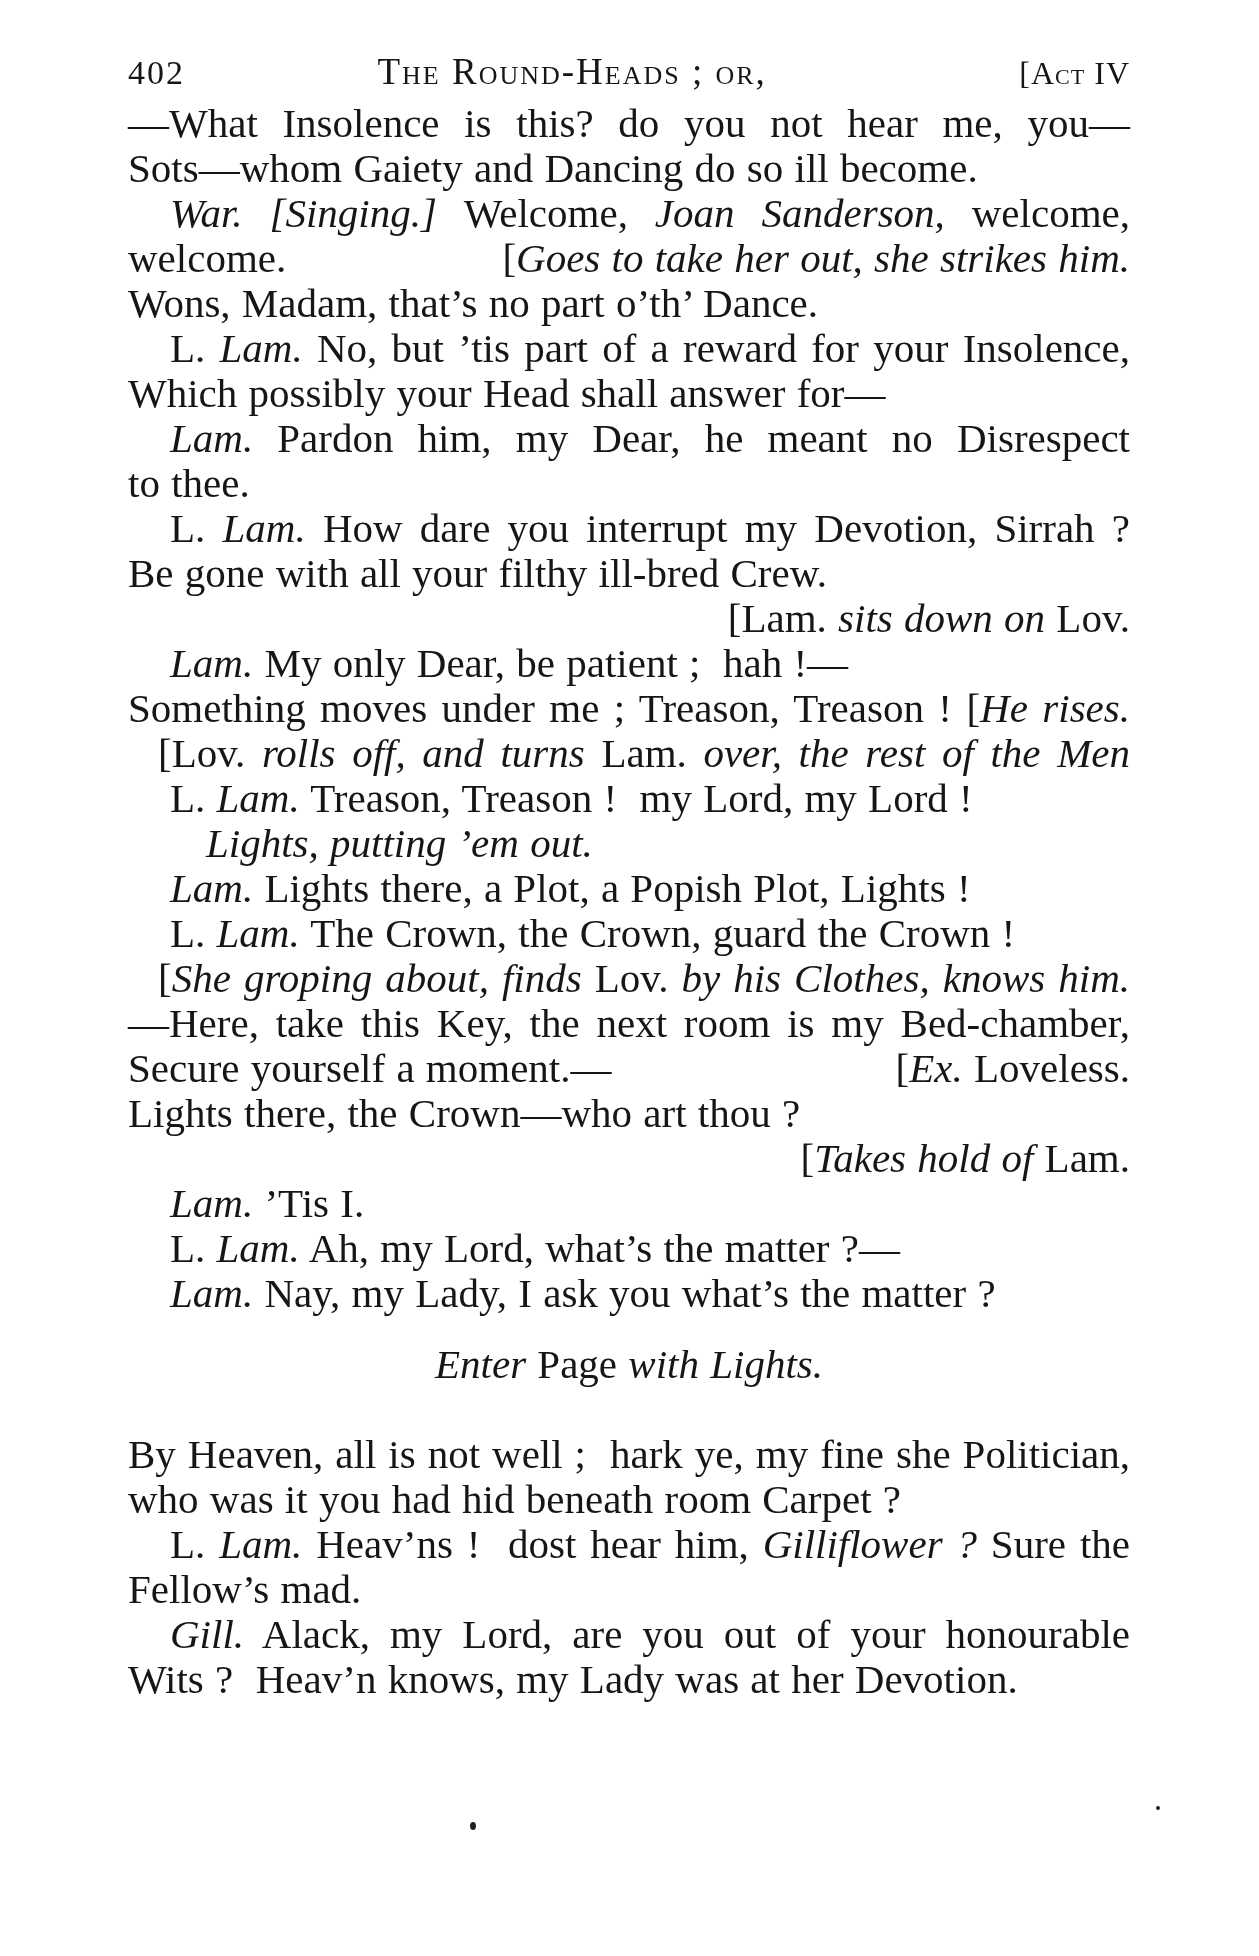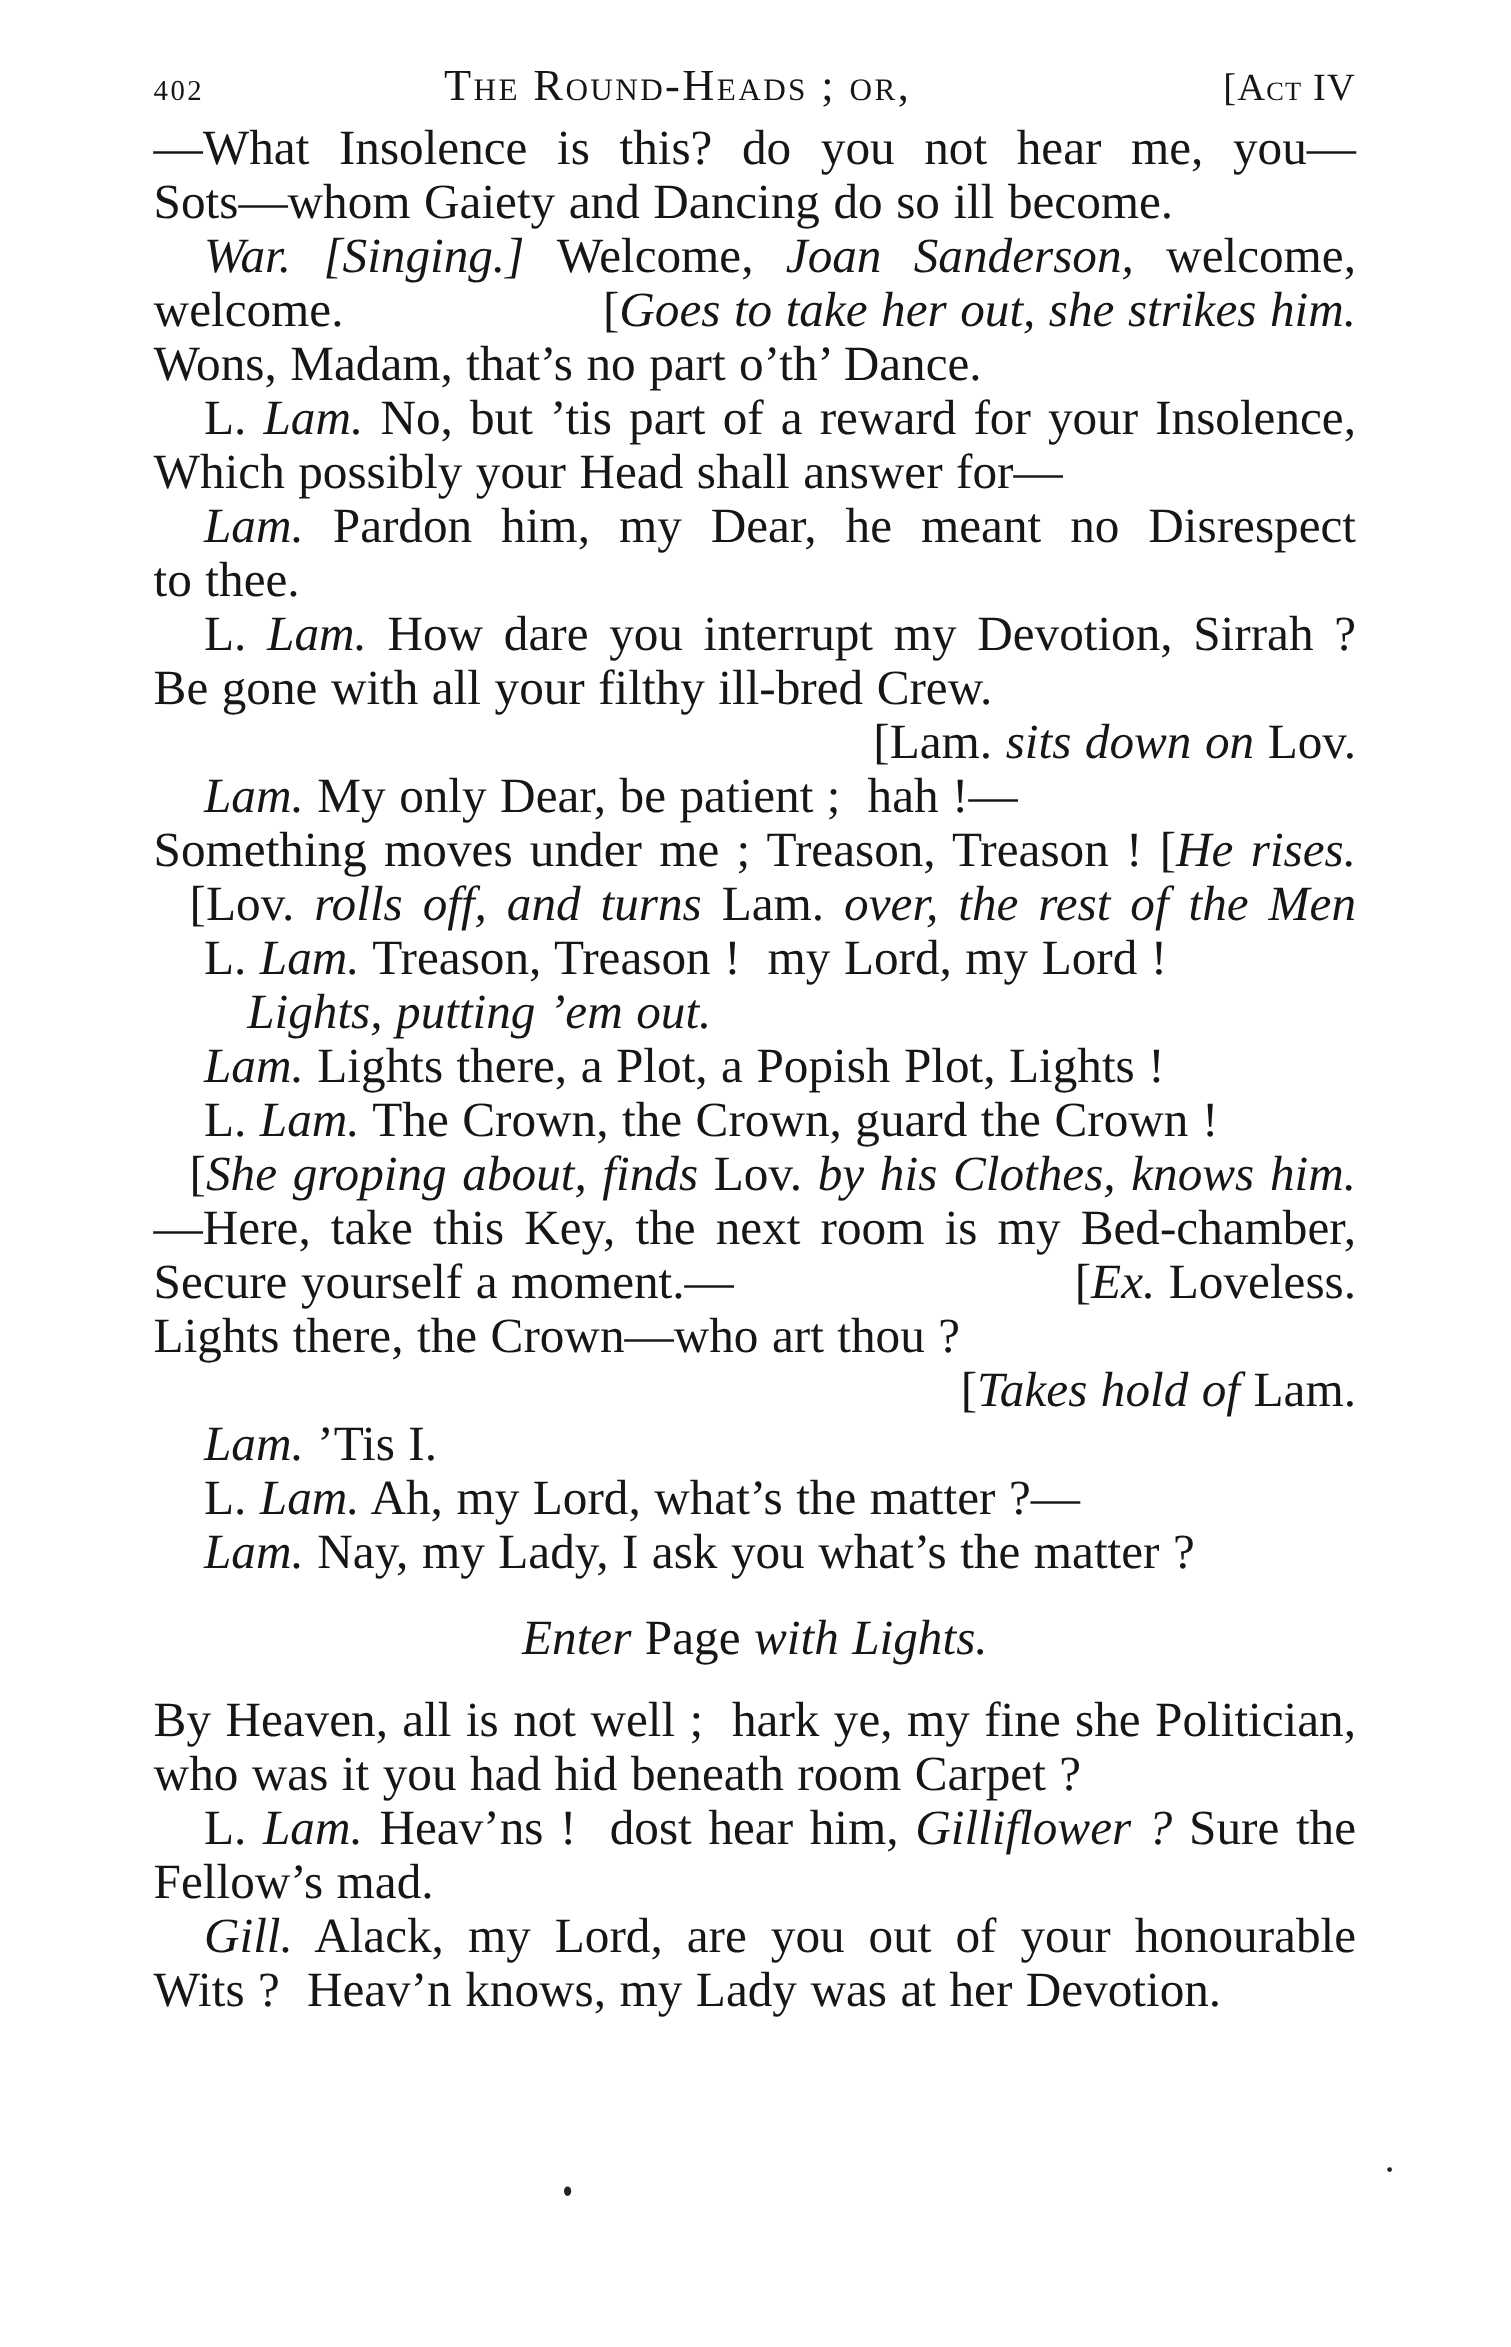--- a/index.html
+++ b/index.html
@@ -13,21 +13,21 @@
     box-sizing: border-box;
     padding: 50px 129px 0 128px;
     overflow: hidden;
   }
   .running-head {
     display: flex;
     align-items: baseline;
     margin-bottom: 8px;
   }
   .page-number {
-    font-size: 24px;
+    font-size: 34px;
     flex: 0 0 auto;
     letter-spacing: 2px;
   }
   .running-title {
     flex: 1 1 auto;
     text-align: center;
     font-variant: small-caps;
     font-size: 37px;
     letter-spacing: 2px;
     padding-right: 60px;
@@ -46,21 +46,21 @@
     white-space: pre-wrap;
     word-spacing: 1px;
   }
   .line.ind1 { padding-left: 42px; }
   .line.ind2 { padding-left: 30px; }
   .line.ind3 { padding-left: 78px; }
   .line.right { text-align: right; }
   .line.center { text-align: center; }
   .line.justify { text-align: justify; text-align-last: justify; }
   .line.flexline { display: flex; }
-  .line.spaced { margin-top: 26px; margin-bottom: 24px; }
+  .line.spaced { margin-top: 26px; margin-bottom: 45px; }
   .seg.it { font-style: italic; }
   .seg.spacer { flex: 1 1 auto; }
   .speck { position: absolute; background: #222; border-radius: 50%; }
   .speck-1 { left: 470px; top: 1822px; width: 6px; height: 8px; }
   .speck-2 { left: 1156px; top: 1806px; width: 4px; height: 4px; }
 </style>
 </head>
 <body>
 
 <div class="page">

